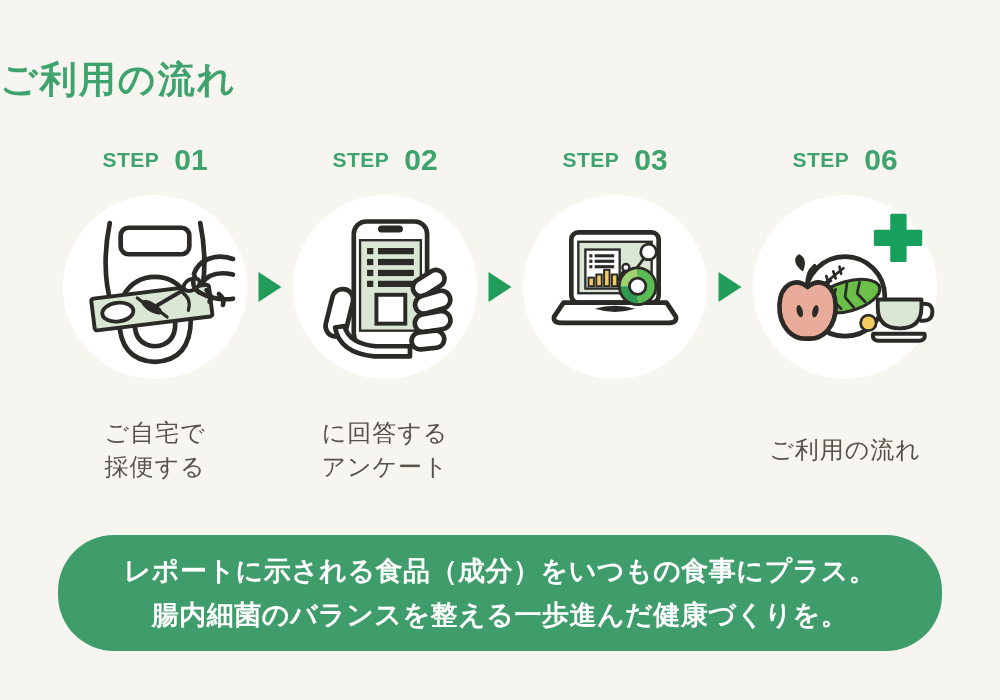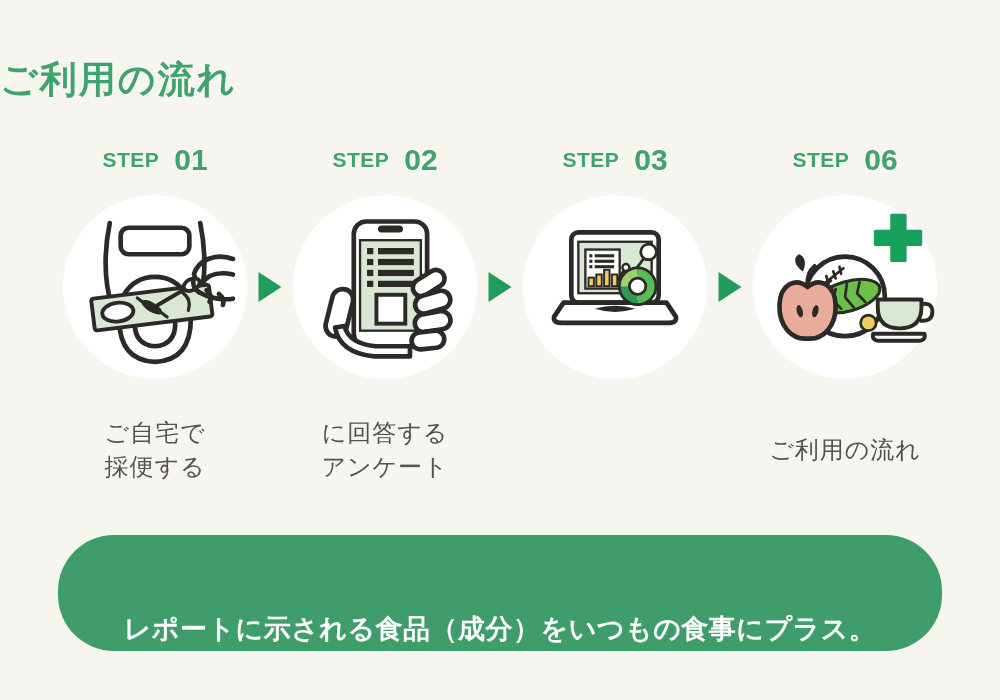--- a/index.html
+++ b/index.html
@@ -79,21 +79,21 @@
   .flow-arrow.a2 { left: 460px; }
   .flow-arrow.a3 { left: 690px; }
 
   .banner {
     width: 884px;
     height: 116px;
     margin: 14px auto 0;
     background: #3E9D6B;
     border-radius: 56px;
     display: flex; flex-direction: column;
-    align-items: center; justify-content: flex-end;
+    align-items: center; justify-content: center;
     text-align: center;
     color: #FFFFFF;
     font-size: 27px;
     font-weight: 700;
     line-height: 1.63;
     letter-spacing: 0.5px;
   }
 </style>
 </head>
 <body>
@@ -274,15 +274,16 @@
       </div>
     </div>
 
     <div class="flow-arrow a1"></div>
     <div class="flow-arrow a2"></div>
     <div class="flow-arrow a3"></div>
   </div>
 
   <div class="banner">
     <span>レポートに示される食品（成分）をいつもの食事にプラス。</span>
+    <span>腸内細菌のバランスを整える一歩進んだ健康づくりを。</span>
   </div>
 
 </div>
 
 </body></html>

